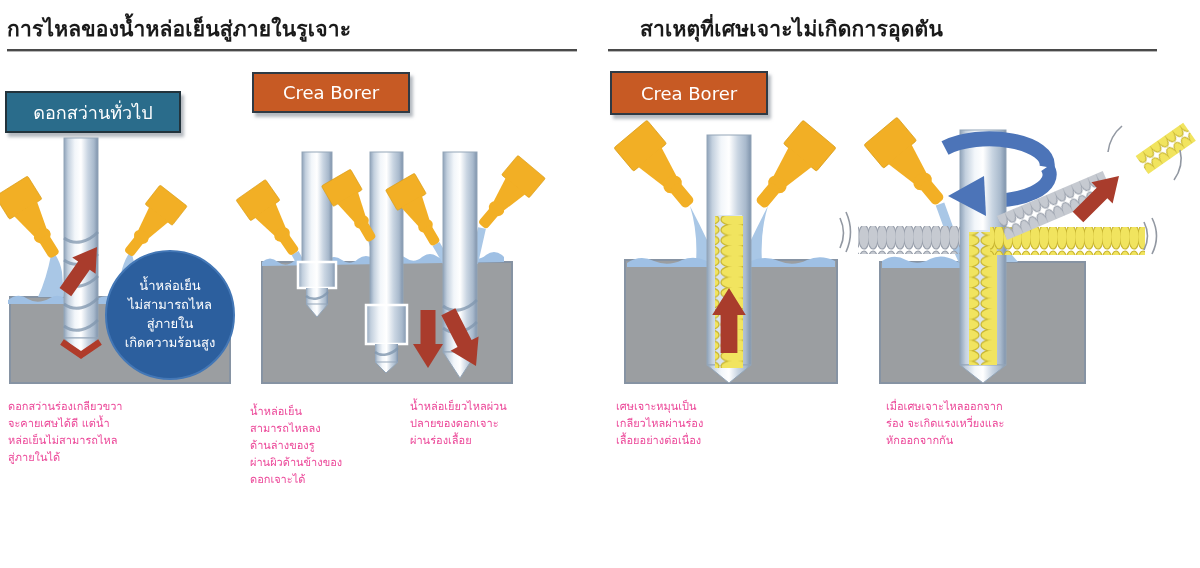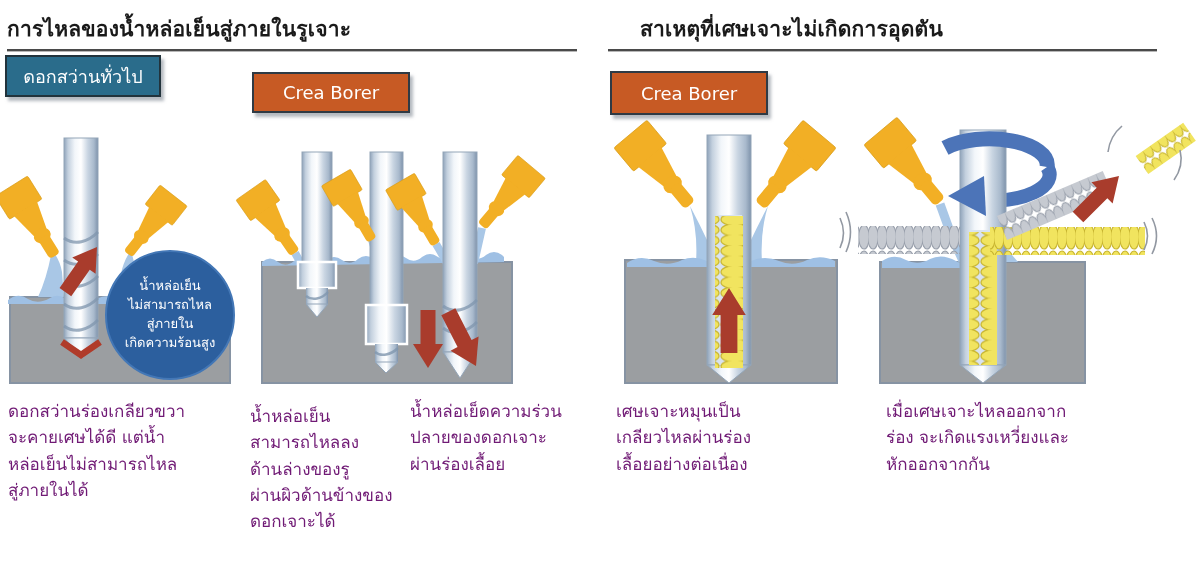--- a/index.html
+++ b/index.html
@@ -16,40 +16,40 @@
     border-bottom:1.5px solid #b7b7b7;
   }
   .badge{
     position:absolute;display:flex;align-items:center;justify-content:center;
     color:#ffffff;font-size:18px;box-shadow:3px 4px 3px rgba(120,130,140,.55);
     box-sizing:border-box;
   }
   .badge-teal{background:#2a6c8b;border:2.5px solid #22333c;}
   .badge-orange{background:#c75a24;border:2.5px solid #2f3a44;align-items:center;}
   .caption{
-    position:absolute;font-size:17px;line-height:1.55;color:#701a75;
+    position:absolute;font-size:11px;line-height:1.55;color:#ec4899;
     white-space:pre-line;width:260px;
   }
   .callout-text{
     position:absolute;left:106px;top:276px;width:128px;text-align:center;
     color:#ffffff;font-size:13px;line-height:19px;white-space:pre-line;
   }
   svg.illu{position:absolute;overflow:visible;}
 </style>
 </head>
 <body>
 
 <div id="stage">
 
   <div class="section-title" style="left:7px">การไหลของน้ำหล่อเย็นสู่ภายในรูเจาะ</div>
   <div class="section-title" style="left:640px">สาเหตุที่เศษเจาะไม่เกิดการอุดตัน</div>
   <div class="title-rule" style="left:7px;width:570px"></div>
   <div class="title-rule" style="left:608px;width:549px"></div>
 
-  <div class="badge badge-teal" style="left:5px;top:55px;width:156px;height:42px">
+  <div class="badge badge-teal" style="left:5px;top:91px;width:176px;height:42px">
     <span>ดอกสว่านทั่วไป</span>
   </div>
   <div class="badge badge-orange" style="left:252px;top:72px;width:158px;height:41px">
     <span>Crea Borer</span>
   </div>
   <div class="badge badge-orange" style="left:610px;top:71px;width:158px;height:44px">
     <span>Crea Borer</span>
   </div>
 
   <svg width="0" height="0" style="position:absolute" aria-hidden="true">
@@ -262,21 +262,21 @@
 
   <div class="caption" style="left:8px;top:398px">ดอกสว่านร่องเกลียวขวา
 จะคายเศษได้ดี แต่น้ำ
 หล่อเย็นไม่สามารถไหล
 สู่ภายในได้</div>
   <div class="caption" style="left:250px;top:403px;width:160px">น้ำหล่อเย็น
 สามารถไหลลง
 ด้านล่างของรู
 ผ่านผิวด้านข้างของ
 ดอกเจาะได้</div>
-  <div class="caption" style="left:410px;top:398px;width:200px">น้ำหล่อเย็ดความร่วน
+  <div class="caption" style="left:410px;top:398px;width:200px">น้ำหล่อเย็ยวไหลผ่วน
 ปลายของดอกเจาะ
 ผ่านร่องเลื้อย</div>
   <div class="caption" style="left:886px;top:398px">เมื่อเศษเจาะไหลออกจาก
 ร่อง จะเกิดแรงเหวี่ยงและ
 หักออกจากกัน</div>
   <div class="caption" style="left:616px;top:398px;width:220px">เศษเจาะหมุนเป็น
 เกลียวไหลผ่านร่อง
 เลื้อยอย่างต่อเนื่อง</div>
 
 </div>

